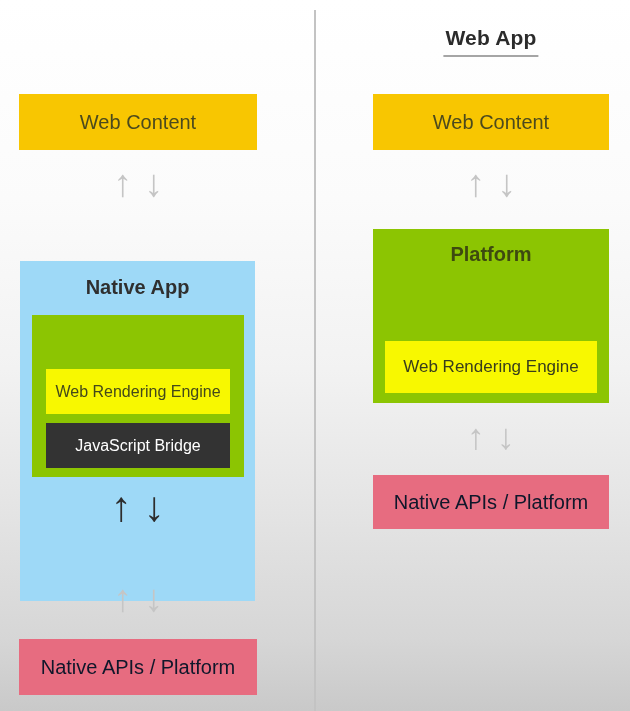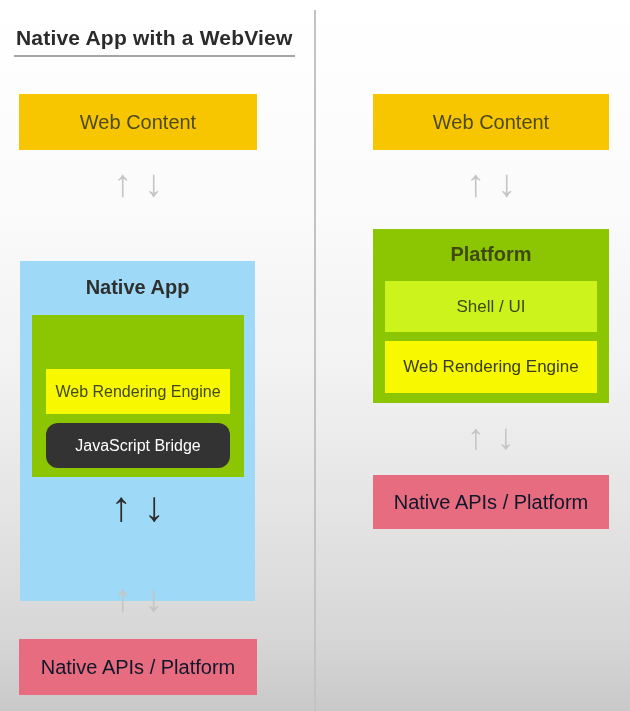--- a/index.html
+++ b/index.html
@@ -43,21 +43,21 @@
     align-items: center;
     justify-content: center;
     font-weight: normal;
     text-align: center;
   }
 
   .gold   { background: #f8c601; color: #4c4a1d; }
   .green  { background: #8cc502; }
   .lime   { background: #ccf41c; color: #3c4a10; }
   .yellow { background: #f8f800; color: #44491a; }
-  .dark   { background: #333333; color: #ffffff; border-radius: 12px; }
+  .dark   { background: #333333; color: #ffffff; }
   .pink   { background: #e76c80; color: #0f172a; }
   .blue   { background: #9ed9f7; margin-top: 36px; }
 
   .arrows {
     position: absolute;
     display: flex;
     justify-content: center;
     align-items: center;
     gap: 12px;
     font-weight: bold;
@@ -103,21 +103,21 @@
   #r-arrows-bottom { left: 373px; top: 415px; width: 236px; height: 44px; font-size: 36px; }
   #r-native-apis { left: 373px; top: 475px; width: 236px; height: 54px; font-size: 20px; }
 </style>
 </head>
 <body>
 
 <div class="canvas">
 
   <div class="divider"></div>
 
-  <div class="col-title title-left">Native App with a WebView</div>
+  <div class="col-title title-right">Web App</div>
 
   <div class="box gold" id="l-web-content">Web Content</div>
 
   <div class="arrows gray" id="l-arrows-top">
     <span>↑</span>
     <span>↓</span>
   </div>
 
   <div class="blue" id="l-native-app">
     <div class="container-label" id="l-native-app-label">Native App</div>
@@ -146,21 +146,20 @@
   <div class="box gold" id="r-web-content">Web Content</div>
 
   <div class="arrows gray" id="r-arrows-top">
     <span>↑</span>
     <span>↓</span>
   </div>
 
   <div class="green" id="r-browser">
     <div class="container-label" id="r-browser-label">Platform</div>
 
-    <div class="box lime" id="r-shell">Shell / UI</div>
 
     <div class="box yellow" id="r-wre">Web Rendering Engine</div>
   </div>
 
   <div class="arrows gray" id="r-arrows-bottom">
     <span>↑</span>
     <span>↓</span>
   </div>
 
   <div class="box pink" id="r-native-apis">Native APIs / Platform</div>

